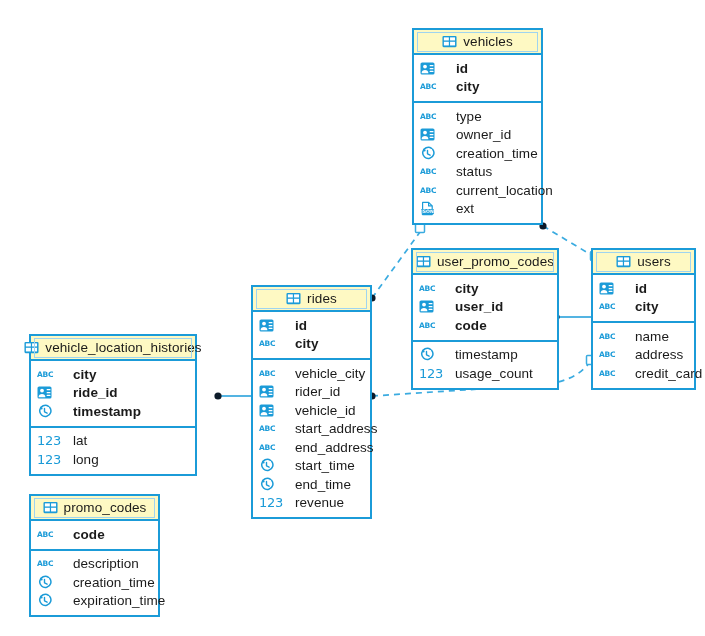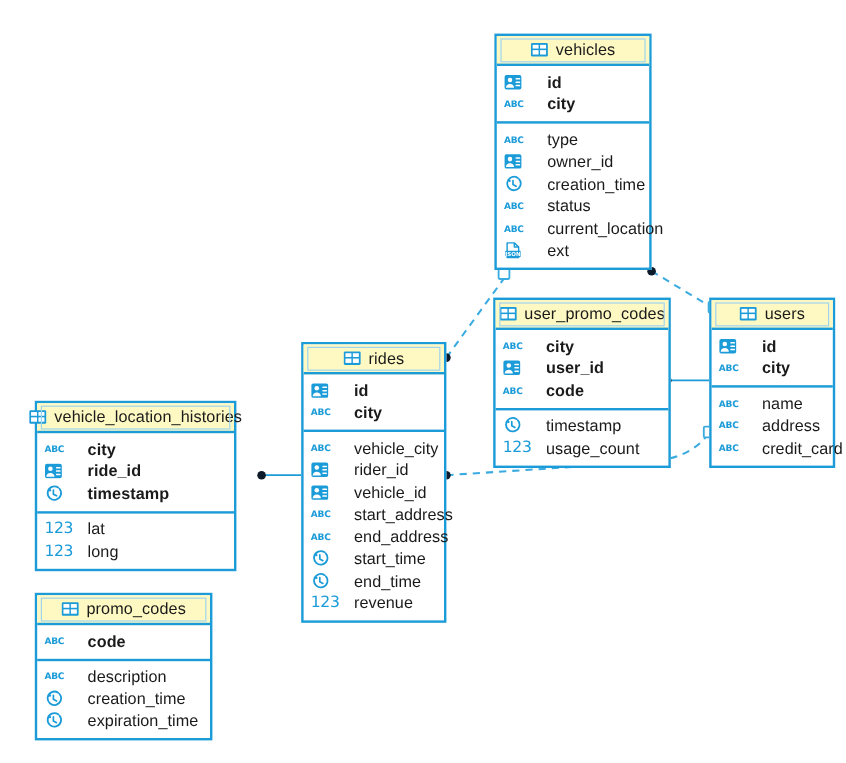--- a/index.html
+++ b/index.html
@@ -474,21 +474,21 @@
           <div class="col">
             <span class="icon-text num">123</span>
             <span class="col-name">lat</span>
           </div>
           <div class="col">
             <span class="icon-text num">123</span>
             <span class="col-name">long</span>
           </div>
         </div>
       </div>
-      <div class="entity" style="left: 29px; top: 494px; width: 148px;">
+      <div class="entity" style="left: 29px; top: 494px; width: 131px;">
         <div class="entity-header">
           <span class="icon">
             <svg width="16" height="13" viewBox="0 0 16 13">
               <rect x="0.5" y="0.5" width="15" height="12" rx="1.2" fill="#1b9bd8"></rect>
               <rect x="2.0" y="2.1" width="5.3" height="3.3" fill="#ffffff"></rect>
               <rect x="8.6" y="2.1" width="5.3" height="3.3" fill="#ffffff"></rect>
               <rect x="2.0" y="6.8" width="5.3" height="3.9" fill="#ffffff"></rect>
               <rect x="8.6" y="6.8" width="5.3" height="3.9" fill="#ffffff"></rect>
             </svg>
           </span>

